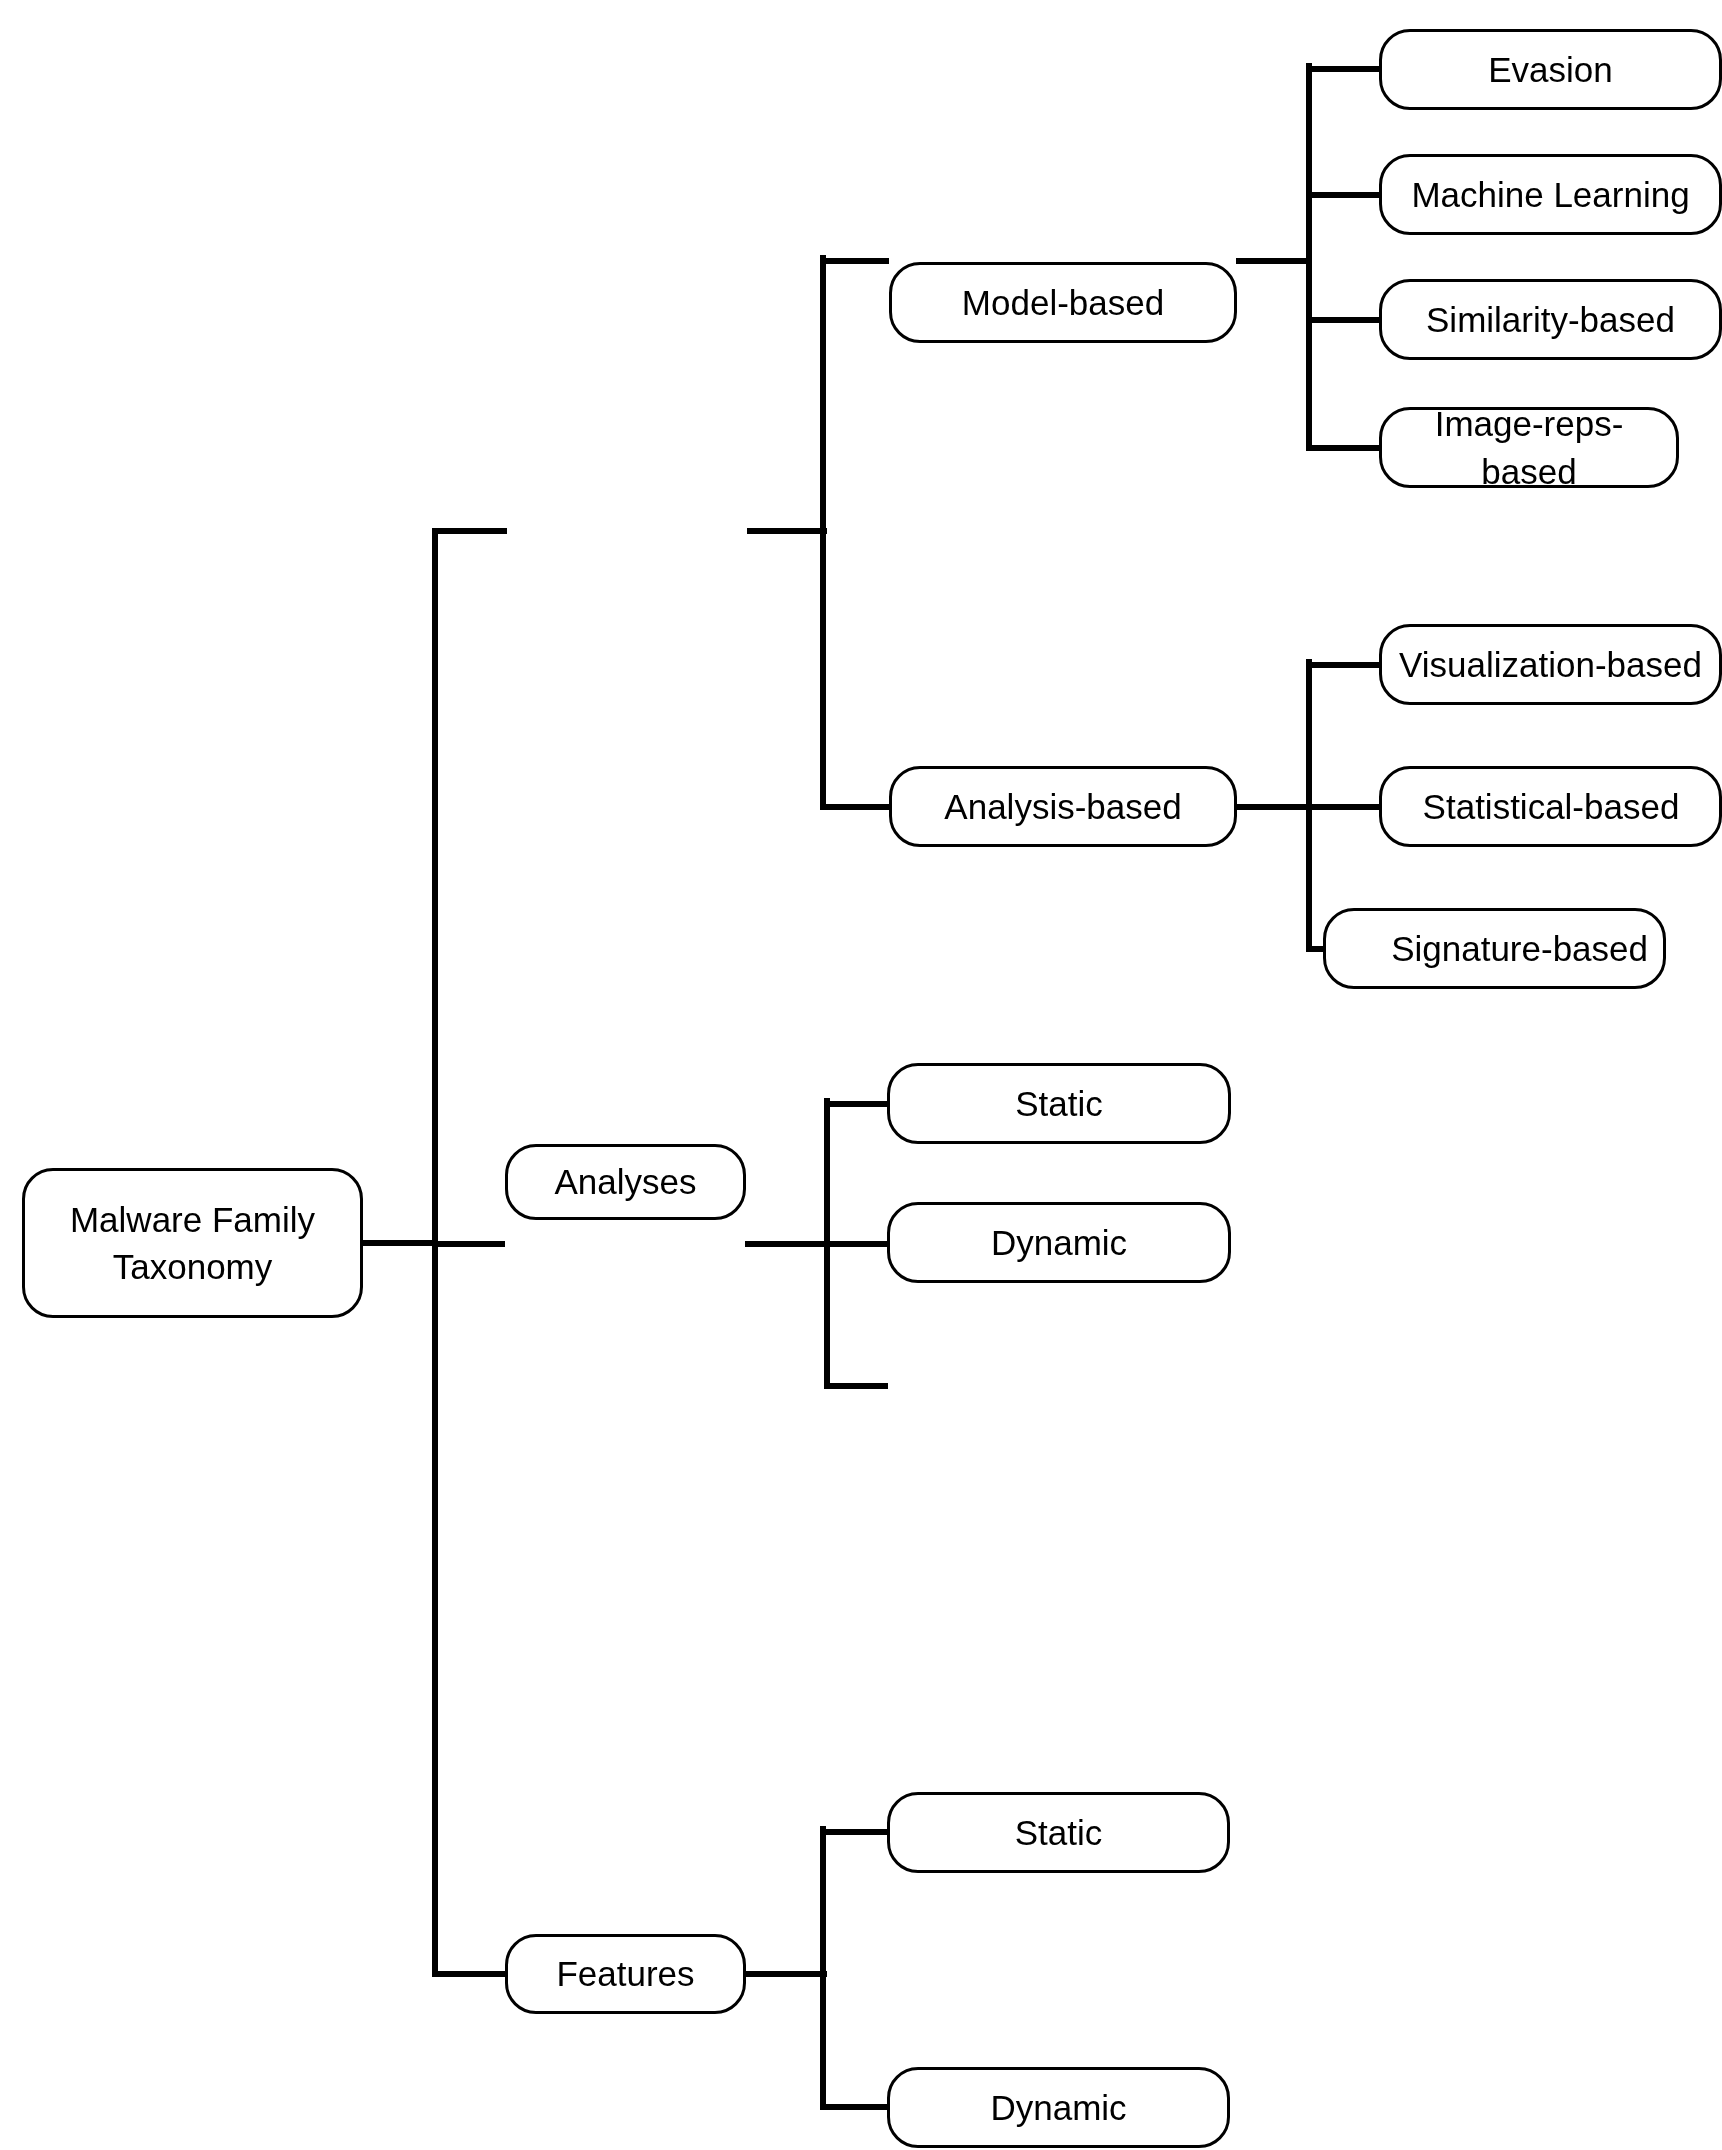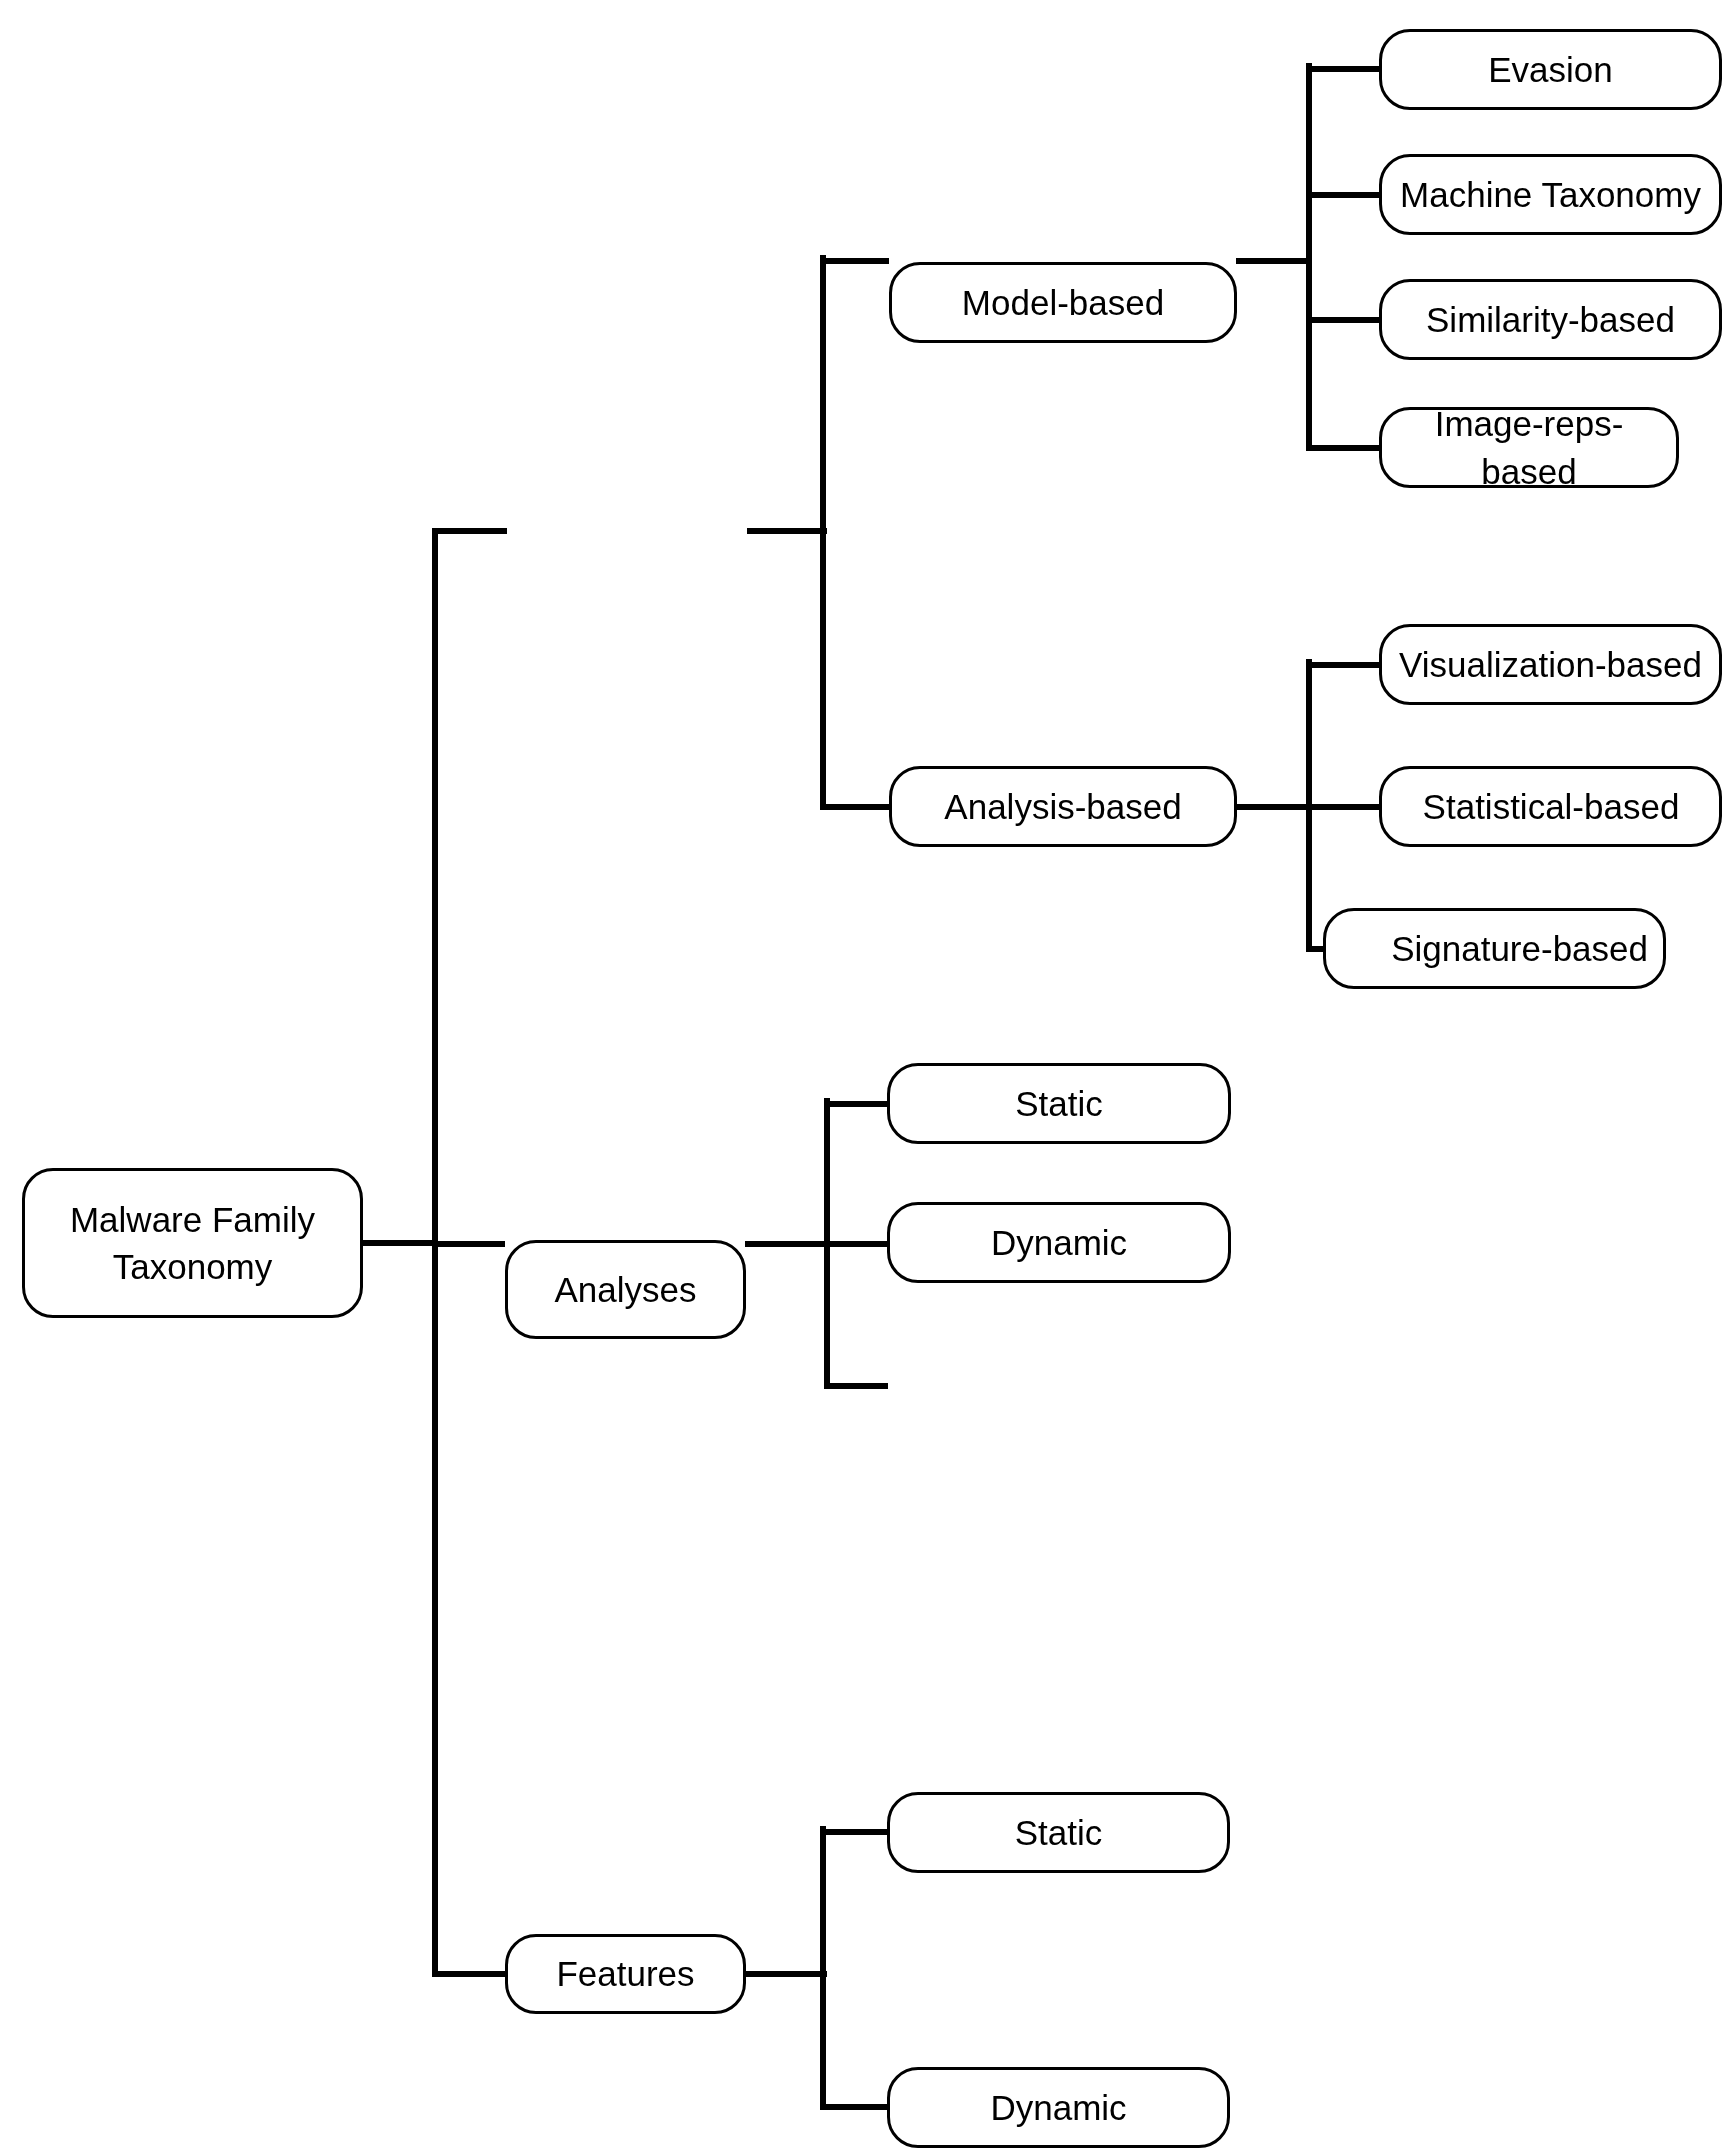--- a/index.html
+++ b/index.html
@@ -88,21 +88,21 @@
 
   <div class="node" style="left:889px; top:220px; width:348px; height:81px;margin-top:42px;">
     <span>Model-based</span>
   </div>
 
   <div class="node" style="left:1379px; top:29px; width:343px; height:81px;">
     <span>Evasion</span>
   </div>
 
   <div class="node" style="left:1379px; top:154px; width:343px; height:81px;">
-    <span>Machine Taxonomy</span>
+    <span>Machine Learning</span>
   </div>
 
   <div class="node" style="left:1379px; top:279px; width:343px; height:81px;">
     <span>Similarity-based</span>
   </div>
 
   <div class="node" style="left:1379px; top:407px; width:300px; height:81px;">
     <span>Image-reps-based</span>
   </div>
 
@@ -115,21 +115,21 @@
   </div>
 
   <div class="node" style="left:1379px; top:766px; width:343px; height:81px;padding-left:16px;">
     <span>Statistical-based</span>
   </div>
 
   <div class="node" style="left:1323px; top:908px; width:343px; height:81px;justify-content:flex-end;">
     <span>Signature-based</span>
   </div>
 
-  <div class="node" style="left:505px; top:1240px; width:241px; height:99px;">
+  <div class="node" style="left:505px; top:1144px; width:241px; height:76px;">
     <span>Analyses</span>
   </div>
 
   <div class="node" style="left:887px; top:1063px; width:344px; height:81px;">
     <span>Static</span>
   </div>
 
   <div class="node" style="left:887px; top:1202px; width:344px; height:81px;">
     <span>Dynamic</span>
   </div>

